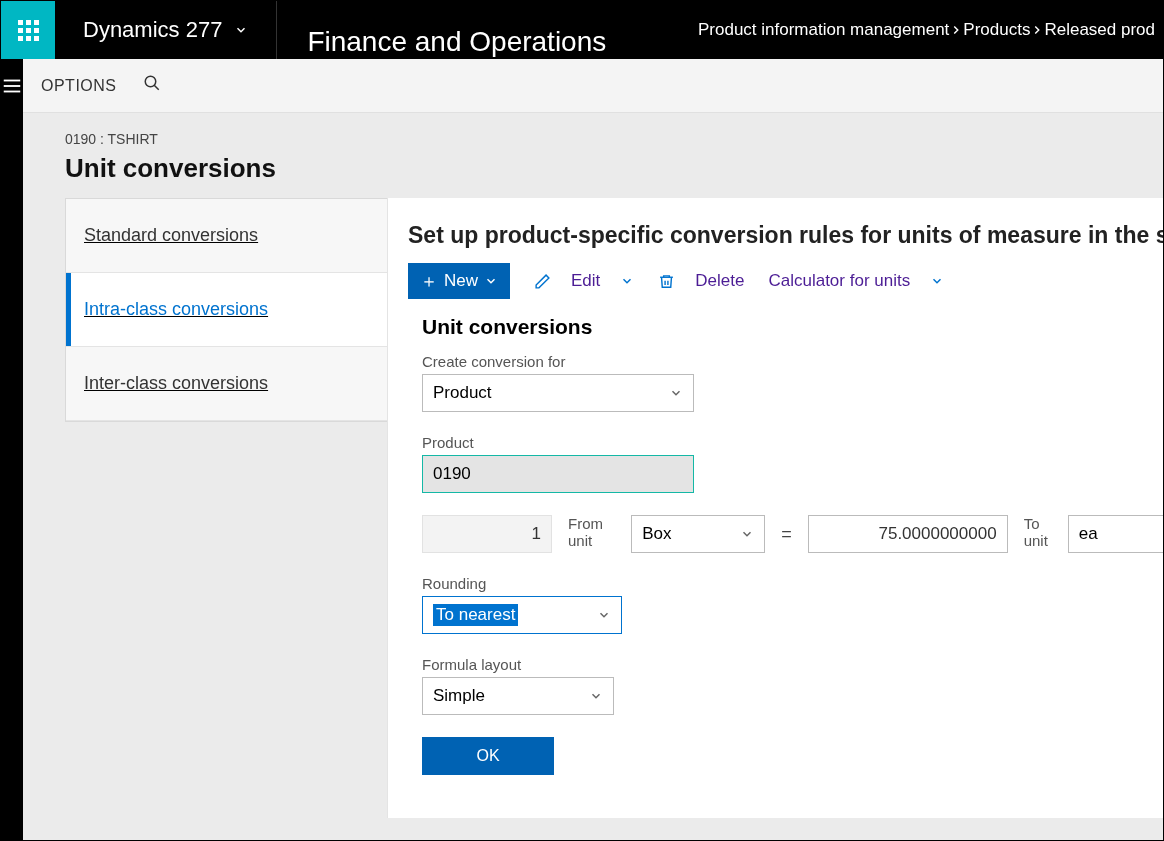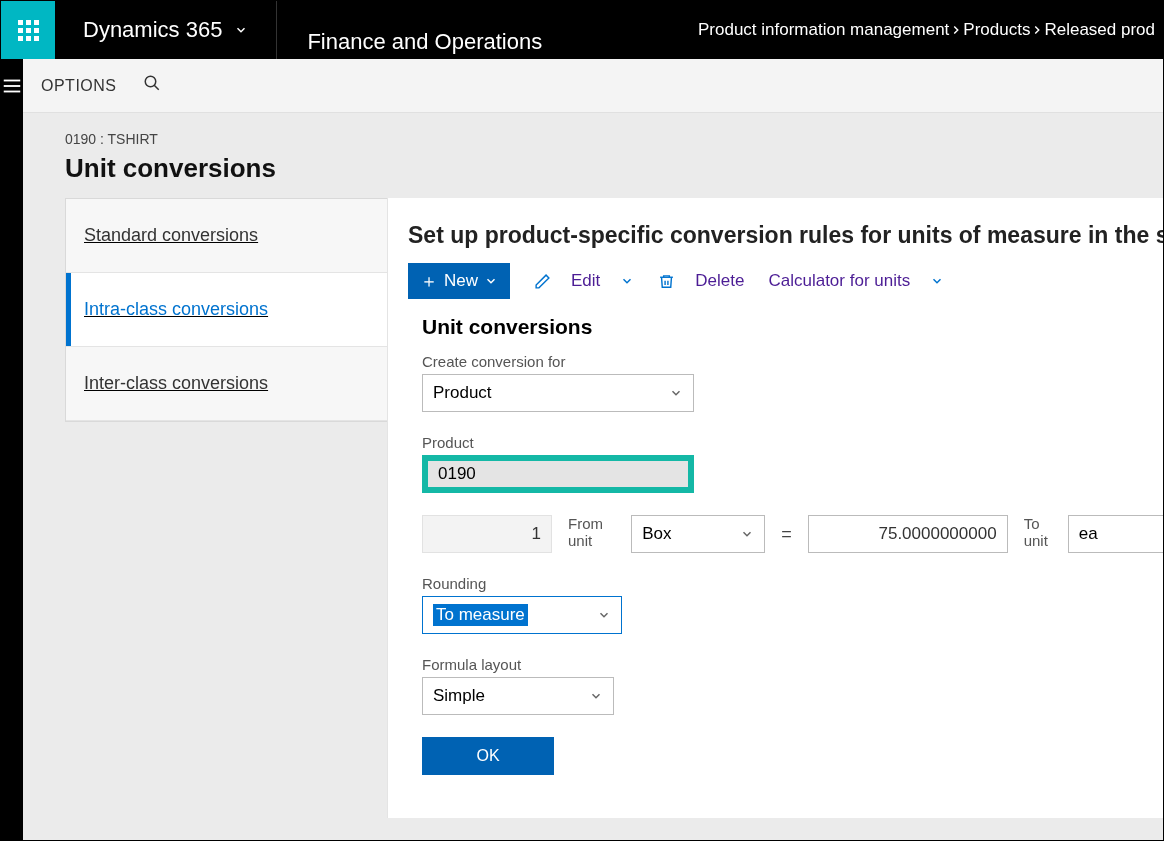--- a/index.html
+++ b/index.html
@@ -4,21 +4,21 @@
 <style>
   * { box-sizing: border-box; margin: 0; padding: 0; font-family: "Segoe UI", Arial, sans-serif; }
   body { width: 1164px; height: 841px; overflow: hidden; background: #fff; border: 1px solid #000; }
 
   .topbar { display: flex; height: 58px; background: #000; color: #fff; align-items: stretch; }
   .waffle { width: 54px; background: #00b7c3; display: flex; align-items: center; justify-content: center; }
   .waffle-icon { display: grid; grid-template-columns: repeat(3,5px); grid-template-rows: repeat(3,5px); gap: 3px; }
   .waffle-icon span { background: #fff; width: 5px; height: 5px; }
   .brand { display: flex; align-items: center; padding: 0 28px; font-size: 22px; border-right: 1px solid #333; }
   .brand .chev { margin-left: 12px; }
-  .module { display: flex; align-items: center; padding: 0 30px; font-size: 22px; font-weight: 400; margin-top: 23px; }
+  .module { display: flex; align-items: center; padding: 0 30px; font-size: 28px; font-weight: 400; margin-top: 23px; }
   .crumbs { margin-left: auto; display: flex; align-items: center; font-size: 17px; padding-right: 8px; white-space: nowrap; overflow: hidden; }
   .crumbs .sep { font-size: 14px; }
 
   .shell { display: flex; height: calc(841px - 58px - 2px); }
   .rail { width: 54px; background: #000; display: flex; justify-content: center; padding-top: 16px; }
   .burger { color: #fff; font-size: 22px; }
 
   .workspace { flex: 1; display: flex; flex-direction: column; background: #ebebeb; }
   .optbar { height: 54px; background: #f4f4f4; border-bottom: 1px solid #e0e0e0; display: flex; align-items: center; padding-left: 18px; gap: 26px; }
   .optbar .opt-label { font-size: 16px; letter-spacing: 0.5px; color: #333; }
@@ -44,21 +44,21 @@
   .link-btn { color: #4c1d95; font-size: 17px; display: flex; align-items: center; gap: 20px; }
   .link-btn svg { stroke: #0073cf; }
 
   .form-title { font-size: 21px; font-weight: 700; margin: 6px 0 14px 14px; }
   .form { padding-left: 14px; }
   .field { margin-bottom: 22px; }
   .field-label { font-size: 15px; color: #555; margin-bottom: 4px; }
   .select, .input-text, .input-num { height: 38px; font-size: 17px; padding: 0 10px; border: 1px solid #bbb; background: #fff; display: flex; align-items: center; justify-content: space-between; }
   .select { width: 272px; }
   .select .chev { color: #666; }
-  .input-text.readonly { background: #e4e4e4; width: 272px; border: 6px solid #14b8a6; }
+  .input-text.readonly { background: #e4e4e4; width: 272px; border: 1px solid #14b8a6; }
   .select.focus { border: 1px solid #0073cf; width: 200px; }
   .select.focus .val { background: #0073cf; color: #fff; padding: 1px 3px; }
 
   .row-units { display: flex; align-items: flex-end; gap: 16px; margin-bottom: 22px; }
   .row-units .col { display: flex; flex-direction: row; }
   .input-num { width: 130px; text-align: right; justify-content: flex-end; background: #f3f3f3; border: 1px solid #e2e2e2; color: #333; }
   .input-num.big { width: 200px; background: #fff; border: 1px solid #bbb; }
   .eq { font-size: 18px; padding-bottom: 8px; color: #444; }
   .select.unit { width: 134px; }
 
@@ -77,21 +77,21 @@
         <span></span>
         <span></span>
         <span></span>
         <span></span>
         <span></span>
         <span></span>
         <span></span>
     </div>
   </div>
   <div class="brand">
-    <span>Dynamics 365</span>
+    <span>Dynamics 277</span>
     <svg class="chev chev-svg" viewBox="0 0 24 24" fill="none" stroke="#fff" stroke-width="2.5">
         <polyline points="6 9 12 15 18 9"></polyline>
       </svg>
   </div>
   <div class="module">Finance and Operations</div>
   <div class="crumbs">
     <span>Product information management</span>
     <svg class="sep chev-svg" viewBox="0 0 24 24" fill="none" stroke="#fff" stroke-width="2.5">
         <polyline points="9 6 15 12 9 18"></polyline>
       </svg>
@@ -229,21 +229,21 @@
                 <svg class="chev chev-svg" viewBox="0 0 24 24" fill="none" stroke="#666" stroke-width="2.5">
                     <polyline points="6 9 12 15 18 9"></polyline>
                   </svg>
               </div>
             </div>
           </div>
 
           <div class="field">
             <div class="field-label">Rounding</div>
             <div class="select focus">
-              <span class="val">To measure</span>
+              <span class="val">To nearest</span>
               <svg class="chev chev-svg" viewBox="0 0 24 24" fill="none" stroke="#666" stroke-width="2.5">
                   <polyline points="6 9 12 15 18 9"></polyline>
                 </svg>
             </div>
           </div>
 
           <div class="field">
             <div class="field-label">Formula layout</div>
             <div class="select" style="width:192px">
               <span>Simple</span>

